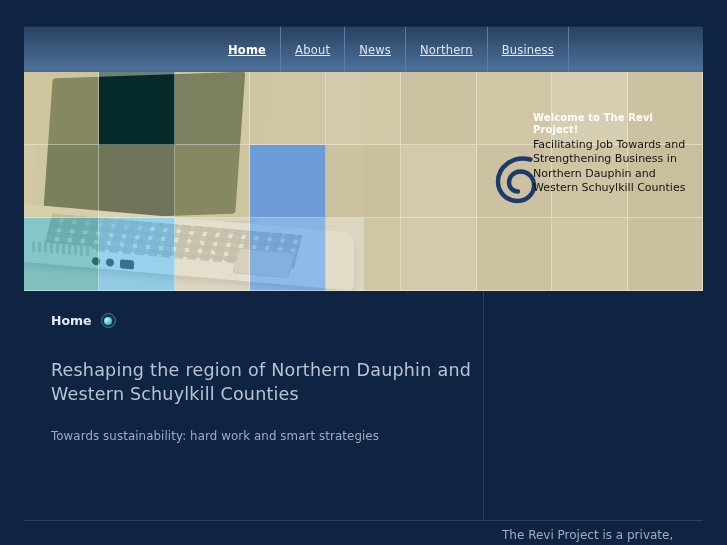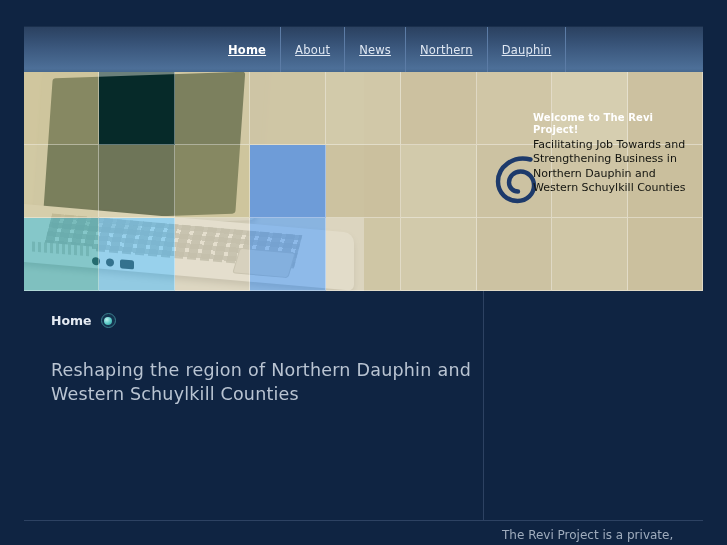--- a/index.html
+++ b/index.html
@@ -311,21 +311,21 @@
       <li class="nav-item">
         <a class="nav-link">About</a>
       </li>
       <li class="nav-item">
         <a class="nav-link">News</a>
       </li>
       <li class="nav-item">
         <a class="nav-link">Northern</a>
       </li>
       <li class="nav-item">
-        <a class="nav-link">Dauphin</a>
+        <a class="nav-link">Business</a>
       </li>
     </ul>
   </nav>
 
   <section class="hero">
 
     <div class="hero-photo">
       <div class="lap-bg"></div>
       <div class="lap-screen-outer"></div>
       <div class="lap-screen-inner"></div>
@@ -393,20 +393,21 @@
 
     <div class="main-col">
       <div class="breadcrumb">
         <span class="breadcrumb-label">Home</span>
         <span class="bullet-icon"></span>
       </div>
 
       <h1 class="headline">Reshaping the region of Northern Dauphin and Western Schuylkill Counties</h1>
 
 
+      <p class="para single">Towards sustainability: hard work and smart strategies</p>
     </div>
 
     <div class="side-col">
       <p class="side-text">The Revi Project is a private, 501c3</p>
     </div>
   </section>
 
 </div>
 
 </body></html>

